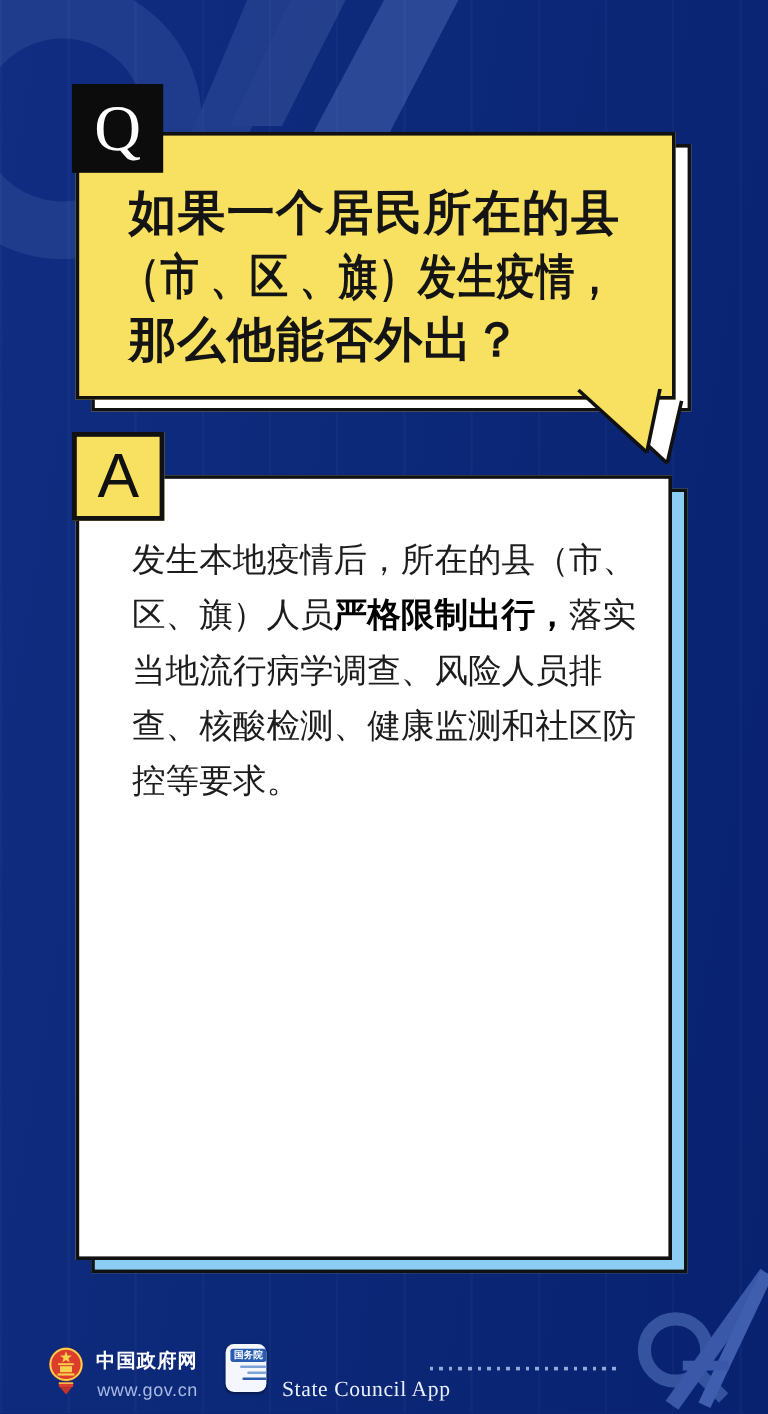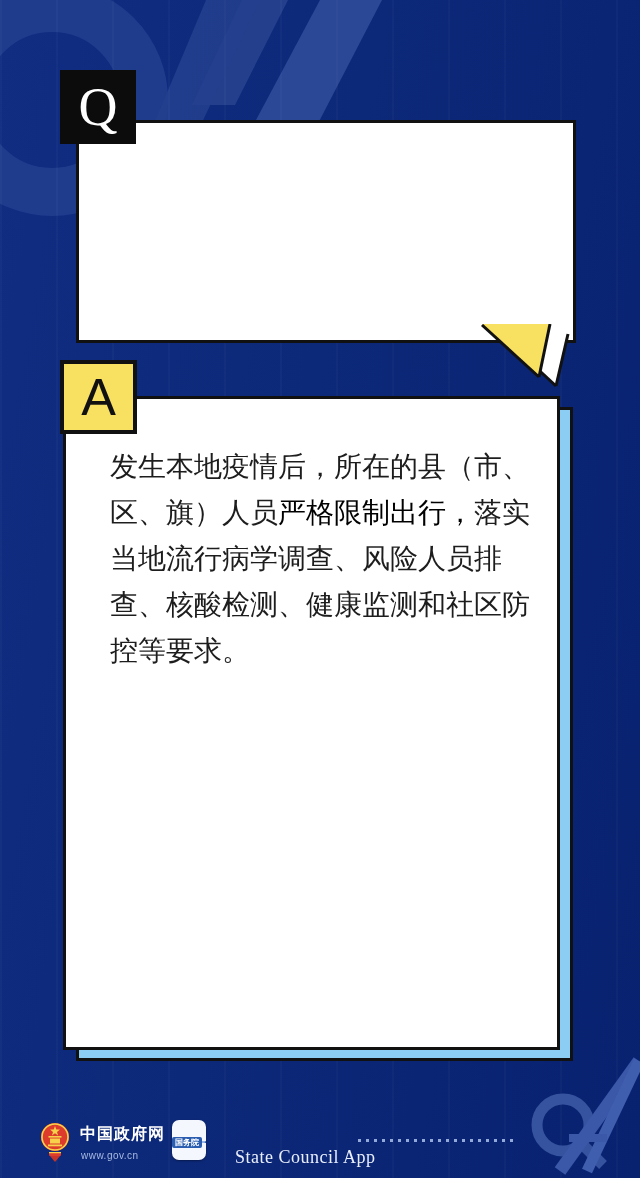--- a/index.html
+++ b/index.html
@@ -29,31 +29,31 @@
   .q-box span{font-family:"Liberation Serif","DejaVu Serif",serif;font-size:54px;line-height:1;
     color:#ffffff;font-weight:400;}
   
   .card-shadow{position:absolute;left:76px;top:407px;width:491px;height:648px;
     background:#8bcdf3;border:3px solid #111;}
   .card{position:absolute;left:63px;top:396px;width:491px;height:648px;
     background:#ffffff;border:3px solid #111;box-sizing:content-box;}
   .card-inner{position:absolute;left:44px;top:45px;width:424px;
     font-size:28px;line-height:46px;color:#1d1d1d;letter-spacing:0;}
   .card-inner p{margin:0 0 18px 0;}
-  .card-inner .b{font-weight:400;color:#000;}
+  .card-inner .b{font-weight:700;color:#000;}
   .a-box{position:absolute;left:60px;top:360px;width:69px;height:66px;background:#f8e060;
     border:4px solid #111;display:flex;align-items:center;justify-content:center;}
   .a-box span{font-size:52px;line-height:1;color:#111;font-weight:400;}
   
   .footer{position:absolute;left:0;top:1118px;width:640px;height:60px;}
   .emblem{position:absolute;left:40px;top:3px;}
   .gov-name{position:absolute;left:80px;top:6px;font-size:16px;font-weight:700;color:#ffffff;letter-spacing:1px;}
-  .gov-url{position:absolute;left:81px;top:32px;font-size:10px;color:#a9bbe3;letter-spacing:0.5px;text-align:right;}
-  .app-icon{position:absolute;left:172px;top:2px;width:34px;height:40px;background:#f4f7fd;border-radius:7px;
-    box-shadow:0 1px 2px rgba(0,0,0,0.35);display:flex;flex-direction:row;align-items:center;}
+  .gov-url{position:absolute;left:81px;top:32px;font-size:15px;color:#a9bbe3;letter-spacing:0.5px;text-align:right;}
+  .app-icon{position:absolute;left:188px;top:2px;width:34px;height:40px;background:#f4f7fd;border-radius:7px;
+    box-shadow:0 1px 2px rgba(0,0,0,0.35);display:flex;flex-direction:column;align-items:flex-end;}
   .app-icon .pill{margin-top:4px;background:#2a5cb0;color:#fff;font-size:8px;font-weight:700;
     line-height:11px;padding:0 3px;border-radius:2px;white-space:nowrap;}
   .app-icon .bar{height:2px;background:#7fa3d8;border-radius:1px;margin-top:3px;}
   .app-icon .bar1{width:22px;}
   .app-icon .bar2{width:16px;}
   .app-icon .bar3{width:20px;background:#2a5cb0;}
   .app-name{position:absolute;left:234px;top:4px;font-size:20px;font-weight:700;color:#ffffff;letter-spacing:1px;}
   .app-sub{position:absolute;left:235px;top:29px;font-family:"Liberation Serif","DejaVu Serif",serif;
     font-size:18px;color:#e9effc;letter-spacing:0.5px;}
   .dotted{position:absolute;left:358px;top:21px;width:156px;height:3px;
@@ -68,20 +68,27 @@
     <circle cx="122" cy="160" r="92" fill="none" stroke="#1f3c8c" stroke-width="48"></circle>
     <line x1="178" y1="228" x2="238" y2="290" stroke="#1f3c8c" stroke-width="40"></line>
     <polygon points="262,165 312,60 358,60 305,165" fill="#24408d"></polygon>
     <polygon points="318,195 390,60 452,60 382,195" fill="#2b4896"></polygon>
     <polygon points="276,60 330,60 240,250 196,250" fill="#233f8e" opacity="0.85"></polygon>
   </svg>
 
   <div class="stripes"></div>
 
   <div class="bubble-shadow"></div>
+  <div class="bubble">
+    <div class="q-text">
+      <div>如果一个居民所在的县</div>
+      <div class="q-line2">（市 、区 、旗）发生疫情，</div>
+      <div>那么他能否外出？</div>
+    </div>
+  </div>
   <svg class="tail-svg" width="110" height="66" viewBox="0 0 110 66">
     <polygon points="30,10 98,10 86,62" fill="#ffffff"></polygon>
     <line x1="30" y1="10" x2="86" y2="62" stroke="#111" stroke-width="3"></line>
     <line x1="98" y1="10" x2="86" y2="62" stroke="#111" stroke-width="3"></line>
     <polygon points="12,0 80,0 69,52" fill="#f8e060"></polygon>
     <line x1="12" y1="1" x2="69" y2="53" stroke="#111" stroke-width="3"></line>
     <line x1="80" y1="0" x2="69" y2="53" stroke="#111" stroke-width="3"></line>
   </svg>
   <div class="q-box">
     <span>Q</span>

